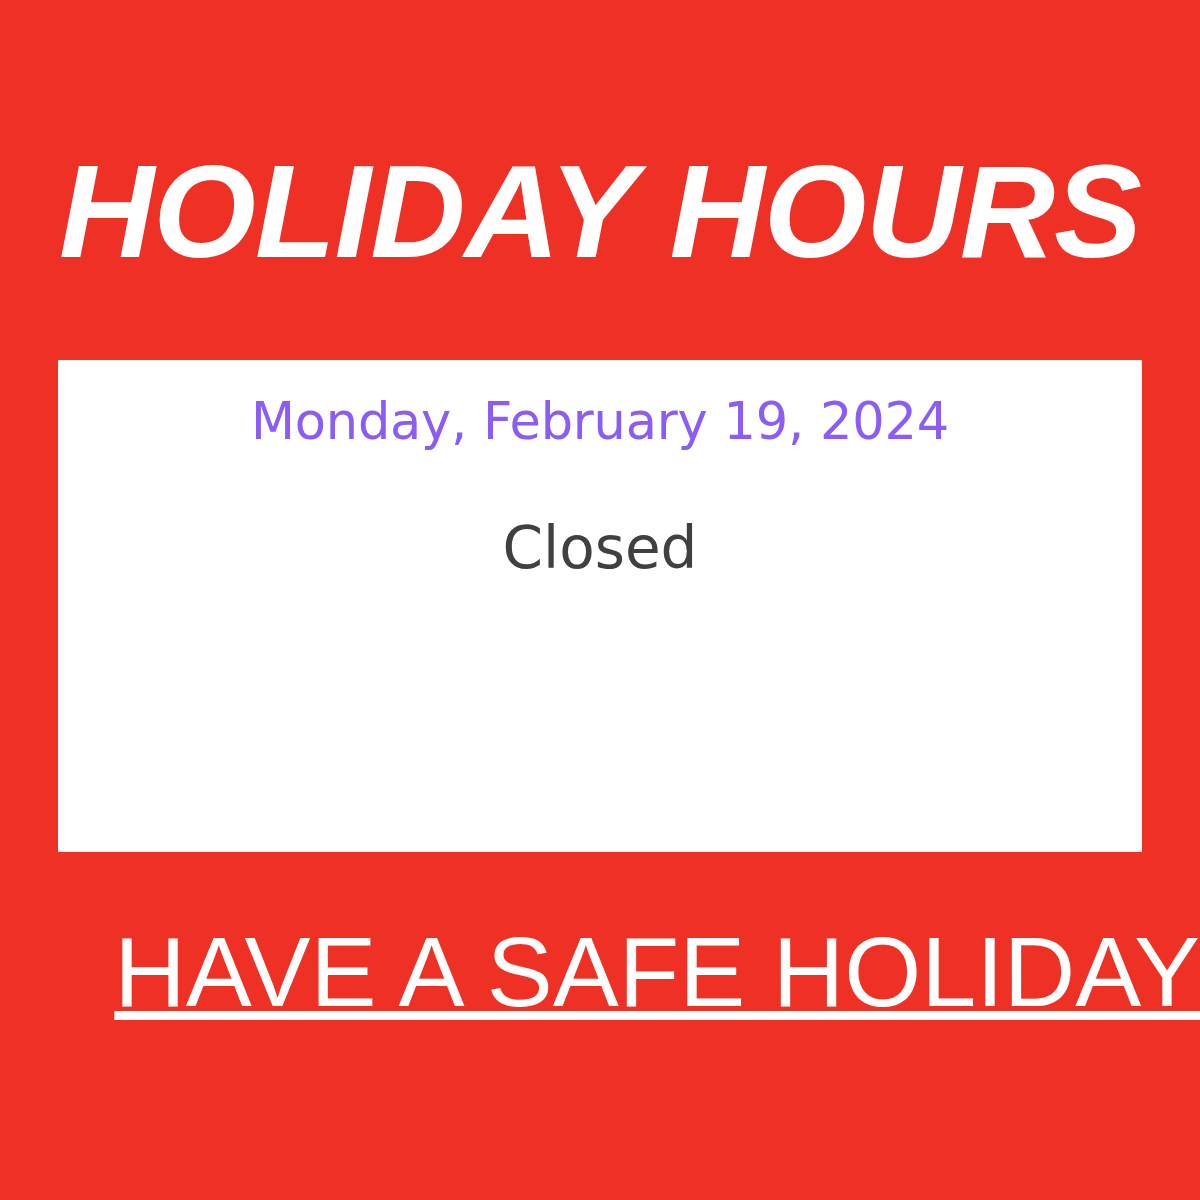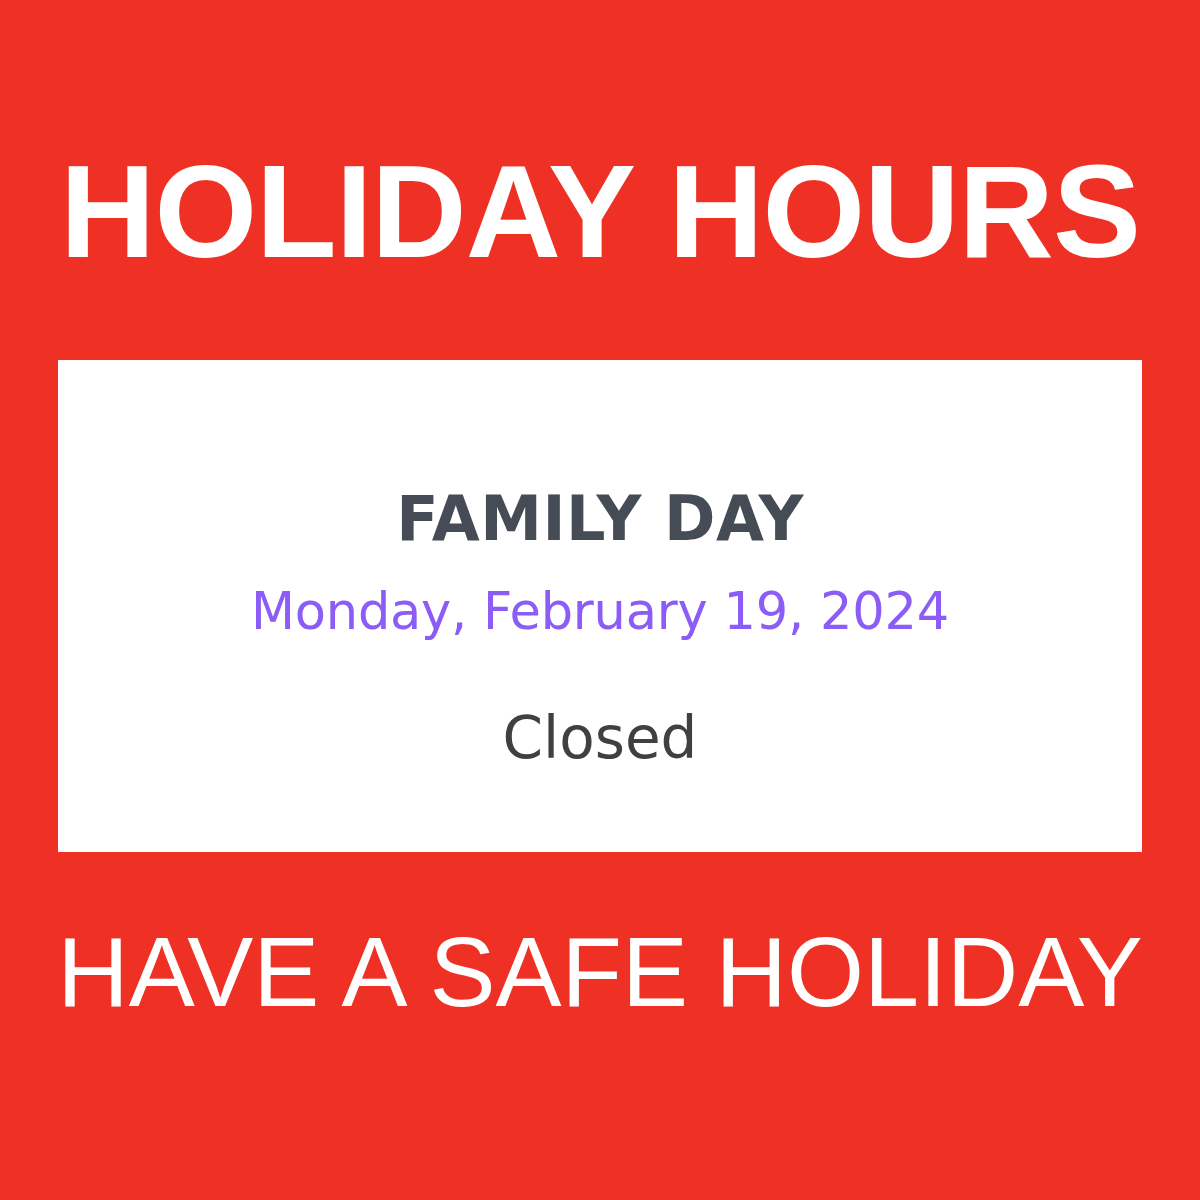--- a/index.html
+++ b/index.html
@@ -25,20 +25,21 @@
     top: 146px;
     width: 1200px;
     text-align: center;
     color: #ffffff;
     font-family: "Liberation Sans", sans-serif;
     font-weight: bold;
     font-size: 132px;
     line-height: 1.0;
     letter-spacing: -1px;
     white-space: nowrap;
+    font-style: italic;
   }
 
   
   .card {
     position: absolute;
     left: 58px;
     top: 360px;
     width: 1084px;
     height: 492px;
     background: #ffffff;
@@ -83,38 +84,38 @@
     text-align: center;
     white-space: nowrap;
   }
 
   
   .footer-message {
     position: absolute;
     left: 0;
     top: 922px;
     width: 1200px;
-    text-align: center;
+    text-align: right;
     color: #ffffff;
     font-family: "Liberation Sans", sans-serif;
     font-weight: normal;
     font-size: 99px;
     line-height: 1.0;
     letter-spacing: 0px;
     white-space: nowrap;
+    text-decoration: underline;
   }
 </style>
 </head>
 <body>
 
 <div class="poster">
 
   <div class="headline">HOLIDAY HOURS</div>
 
   <div class="card">
-    <div class="card-holiday-name">FAMILY DAY</div>
     <div class="card-holiday-date">Monday, February 19, 2024</div>
     <div class="card-status">Closed</div>
   </div>
 
   <div class="footer-message">HAVE A SAFE HOLIDAY</div>
 
 </div>
 
 </body></html>

